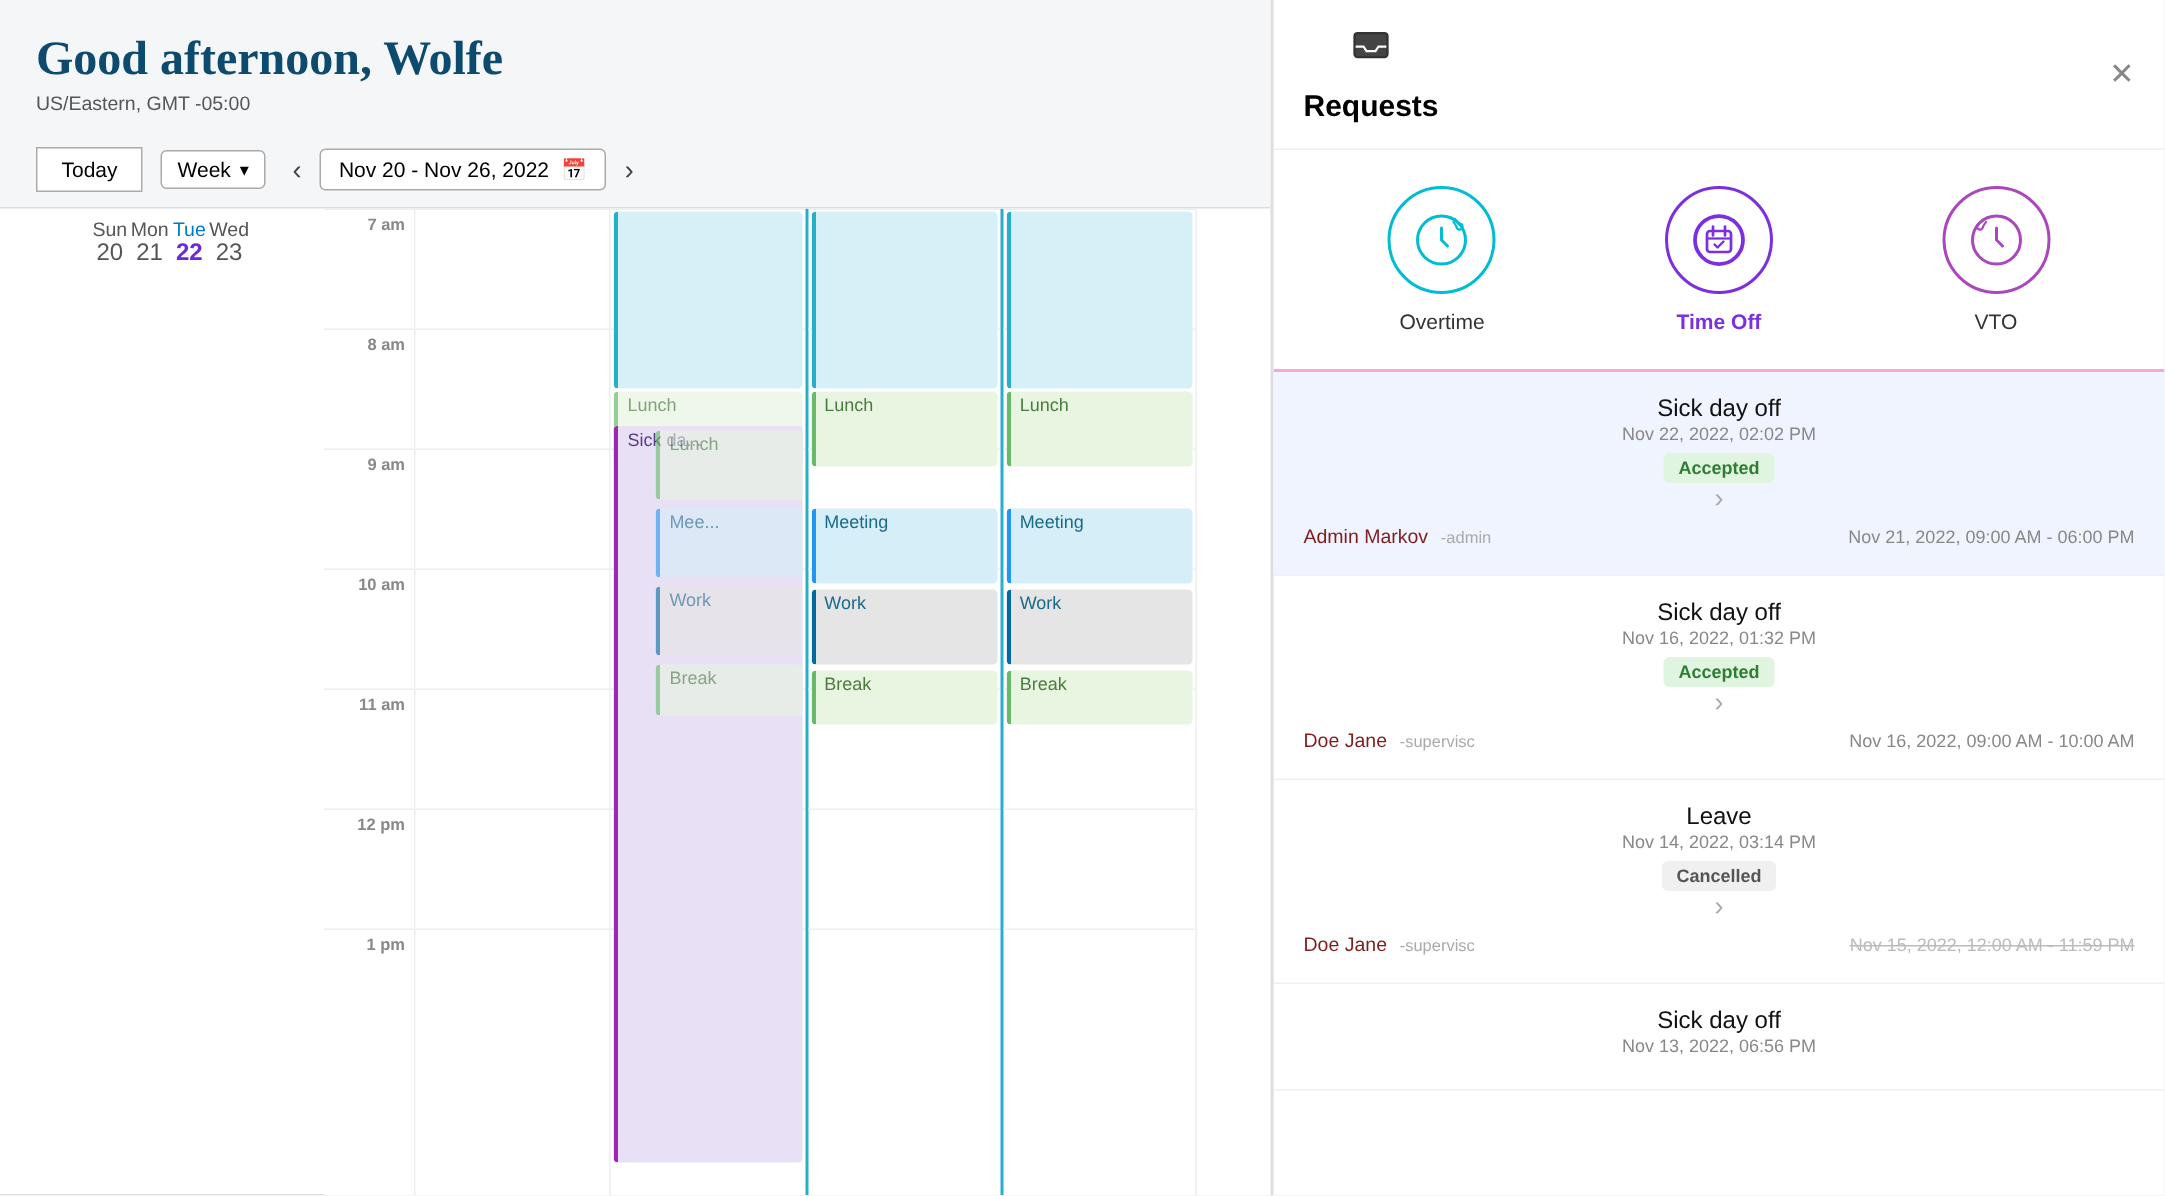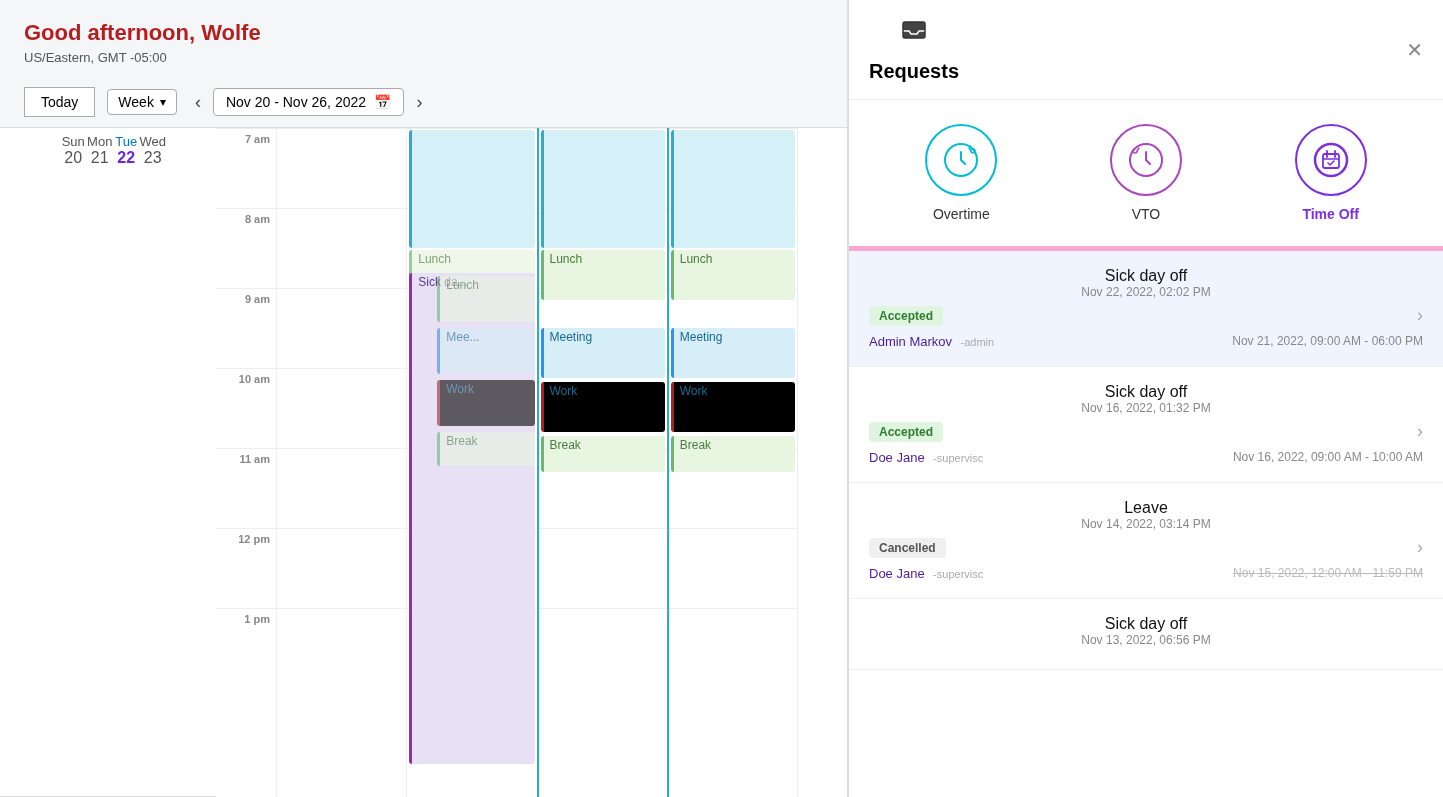--- a/index.html
+++ b/index.html
@@ -13,23 +13,24 @@
       flex-direction: column;
       border-right: 1px solid #ddd;
     }
 
     .greeting-area {
       padding: 20px 24px 12px;
       background: #f5f6f8;
     }
 
     .greeting-title {
-      font-size: 22px;
+      font-size: 32px;
       font-weight: 600;
-      color: #b91c1c;
+      color: #0c4a6e;
+      font-family: Liberation Serif, serif;
     }
 
     .timezone {
       font-size: 13px;
       color: #555;
       margin-top: 4px;
     }
 
     .toolbar {
       display: flex;
@@ -156,21 +157,21 @@
       position: absolute;
       left: 2px;
       right: 2px;
       border-radius: 3px;
       font-size: 12px;
       font-weight: 500;
       padding: 2px 6px;
       overflow: hidden;
     }
 
-    .shift-work { background: #000000; color: #1a6a8a; border-left: 3px solid #b91c1c; }
+    .shift-work { background: #e5e5e5; color: #1a6a8a; border-left: 3px solid #0369a1; }
     .shift-lunch { background: #e8f5e0; color: #4a7c3f; border-left: 3px solid #66bb6a; }
     .shift-meeting { background: #d6eef8; color: #1a6a8a; border-left: 3px solid #2196f3; }
     .shift-break { background: #e8f5e0; color: #4a7c3f; border-left: 3px solid #66bb6a; }
     .shift-sick { background: #e8e0f5; color: #5a3a8a; border-left: 3px solid #9c27b0; }
 
     
     .right-panel {
       width: 595px;
       background: #fff;
       display: flex;
@@ -209,21 +210,21 @@
       font-size: 20px;
       cursor: pointer;
       color: #888;
     }
 
     .request-types {
       display: flex;
       justify-content: space-around;
       align-items: center;
       padding: 24px 20px;
-      border-bottom: 5px solid #f9a8d4;
+      border-bottom: 2px solid #f9a8d4;
     }
 
     .request-type-item {
       display: flex;
       flex-direction: column;
       align-items: center;
       gap: 10px;
       cursor: pointer;
     }
 
@@ -267,40 +268,41 @@
       flex-direction: column;
     }
 
     .request-type-name { font-size: 16px; font-weight: 500; color: #111; }
     .request-date { font-size: 12px; color: #888; }
 
     .request-row2 {
       display: flex;
       align-items: center;
       justify-content: space-between;
+      flex-direction: column;
     }
 
     .badge {
       padding: 3px 10px;
       border-radius: 4px;
       font-size: 12px;
       font-weight: 600;
     }
 
     .badge-accepted { background: #e0f5e0; color: #2e7d32; }
     .badge-cancelled { background: #f0f0f0; color: #555; }
 
     .request-row3 {
       display: flex;
       justify-content: space-between;
       align-items: center;
       margin-top: 6px;
     }
 
-    .request-person { font-size: 13px; color: #4c1d95; }
+    .request-person { font-size: 13px; color: #7f1d1d; }
     .request-role { font-size: 11px; color: #aaa; }
     .request-time { font-size: 12px; color: #888; }
     .request-time.strikethrough { text-decoration: line-through; color: #bbb; }
 
     .chevron-right {
       font-size: 18px;
       color: #aaa;
     }
 
     .scroll-extra { height: 50px; }
@@ -469,45 +471,45 @@
           <path d="M22 14v8l4 4" stroke="#00bcd4" stroke-width="2" stroke-linecap="round"></path>
           <path d="M30 10l2 3" stroke="#00bcd4" stroke-width="1.5" stroke-linecap="round"></path>
           <path d="M32 13a2 2 0 1 0 2-2" stroke="#00bcd4" stroke-width="1.5" fill="none"></path>
           <line x1="31" y1="8" x2="33" y2="11" stroke="#00bcd4" stroke-width="1.5" stroke-linecap="round"></line>
         </svg>
       </div>
       <span class="request-type-label">Overtime</span>
     </div>
 
     <div class="request-type-item">
-      <div class="request-type-circle circle-purple-light">
-        <svg width="44" height="44" viewBox="0 0 44 44" fill="none" xmlns="http://www.w3.org/2000/svg">
-          <circle cx="22" cy="22" r="16" stroke="#ab47bc" stroke-width="2" fill="none"></circle>
-          <path d="M22 14v8l4 4" stroke="#ab47bc" stroke-width="2" stroke-linecap="round"></path>
-          <path d="M15 10l-2 3" stroke="#ab47bc" stroke-width="1.5" stroke-linecap="round"></path>
-          <path d="M13 13a2 2 0 1 1-2-2" stroke="#ab47bc" stroke-width="1.5" fill="none"></path>
-        </svg>
-      </div>
-      <span class="request-type-label">VTO</span>
-    </div>
-
-    <div class="request-type-item">
       <div class="request-type-circle circle-purple" style="border-color:#7b2fe0;border-width:2.5px;">
         <svg width="44" height="44" viewBox="0 0 44 44" fill="none" xmlns="http://www.w3.org/2000/svg">
           <circle cx="22" cy="22" r="16" stroke="#7b2fe0" stroke-width="2.5" fill="none"></circle>
           <rect x="14" y="16" width="16" height="14" rx="2" stroke="#7b2fe0" stroke-width="1.8" fill="none"></rect>
           <line x1="14" y1="21" x2="30" y2="21" stroke="#7b2fe0" stroke-width="1.5"></line>
           <line x1="18" y1="13" x2="18" y2="19" stroke="#7b2fe0" stroke-width="1.8" stroke-linecap="round"></line>
           <line x1="26" y1="13" x2="26" y2="19" stroke="#7b2fe0" stroke-width="1.8" stroke-linecap="round"></line>
           <path d="M19 25l2 2 4-4" stroke="#7b2fe0" stroke-width="1.6" stroke-linecap="round" stroke-linejoin="round"></path>
         </svg>
       </div>
       <span class="request-type-label active">Time Off</span>
     </div>
 
+    <div class="request-type-item">
+      <div class="request-type-circle circle-purple-light">
+        <svg width="44" height="44" viewBox="0 0 44 44" fill="none" xmlns="http://www.w3.org/2000/svg">
+          <circle cx="22" cy="22" r="16" stroke="#ab47bc" stroke-width="2" fill="none"></circle>
+          <path d="M22 14v8l4 4" stroke="#ab47bc" stroke-width="2" stroke-linecap="round"></path>
+          <path d="M15 10l-2 3" stroke="#ab47bc" stroke-width="1.5" stroke-linecap="round"></path>
+          <path d="M13 13a2 2 0 1 1-2-2" stroke="#ab47bc" stroke-width="1.5" fill="none"></path>
+        </svg>
+      </div>
+      <span class="request-type-label">VTO</span>
+    </div>
+
   </div>
 
   <div class="requests-list">
 
     <div class="request-item highlighted">
       <div class="request-row1">
         <span class="request-type-name">Sick day off</span>
         <span class="request-date">Nov 22, 2022, 02:02 PM</span>
       </div>
       <div class="request-row2">

